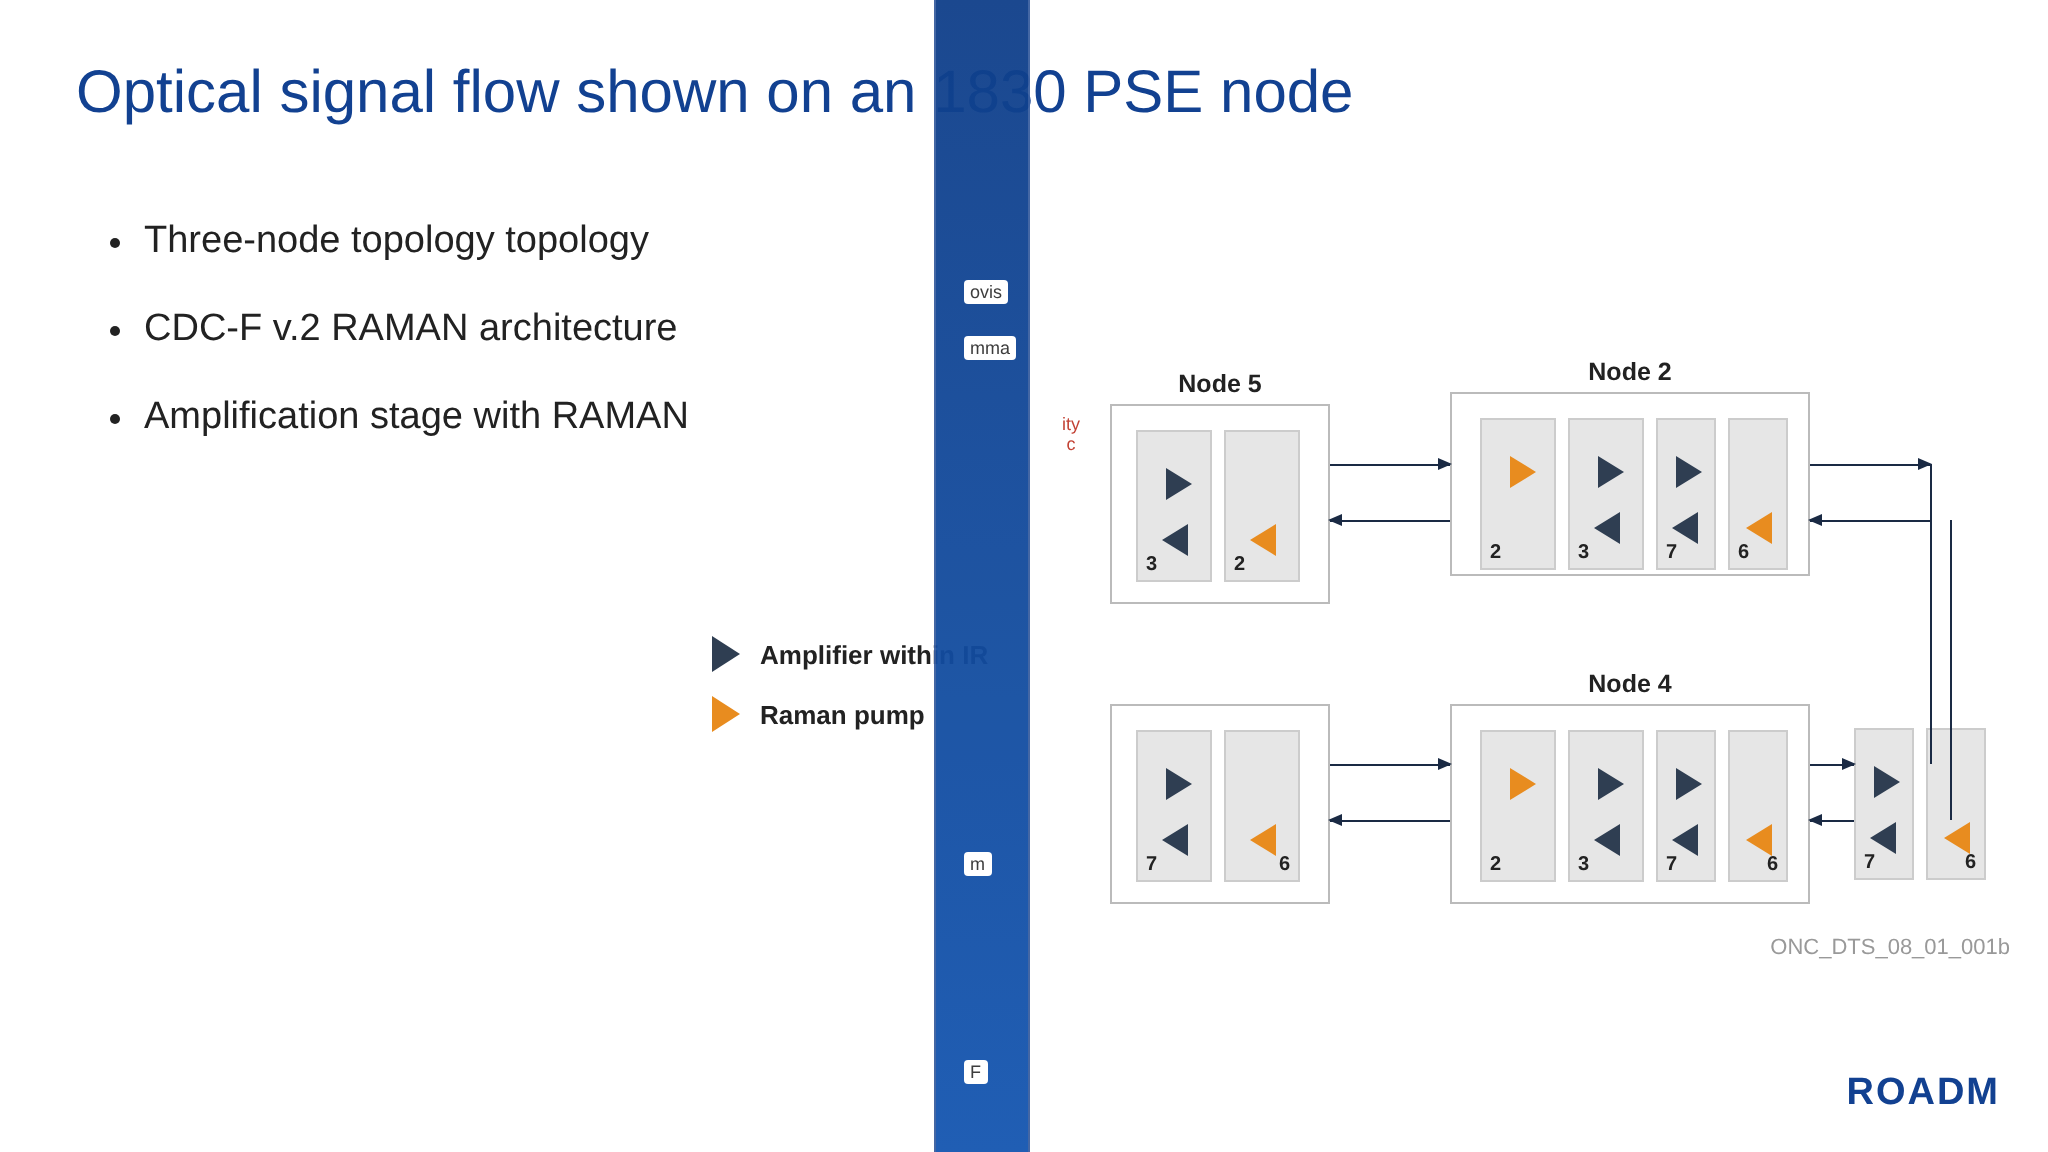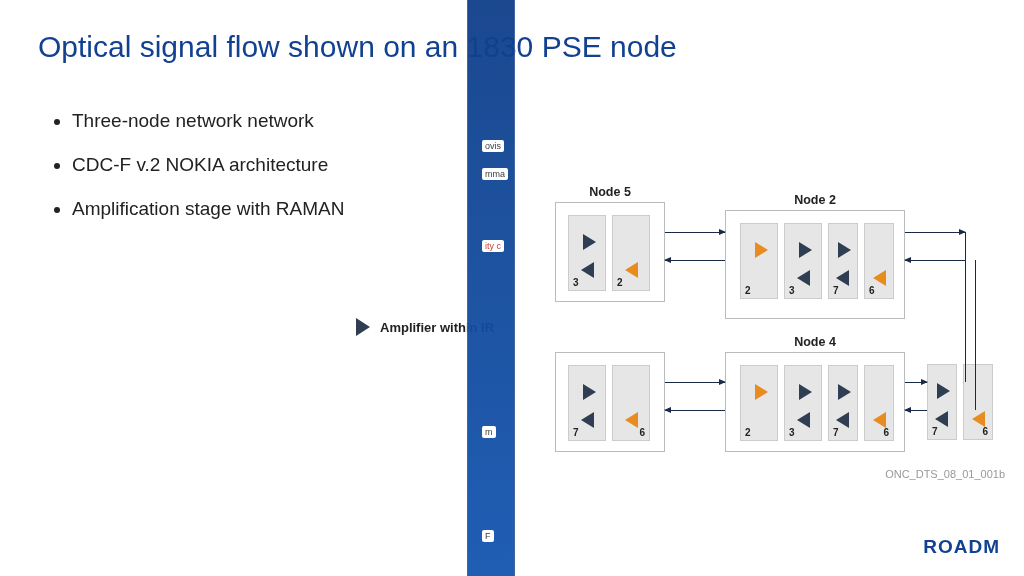--- a/index.html
+++ b/index.html
@@ -65,48 +65,52 @@
     font-weight: 800; color: #124191; letter-spacing: 1px;
     font-size: 19px;
   }
 </style>
 </head>
 <body>
 
 <div class="title">Optical signal flow shown on an 1830 PSE node</div>
 
 <ul class="bullets">
-  <li>Three-node network network</li>
-  <li>CDC-F v.2 NOKIA architecture</li>
+  <li>Three-node topology topology</li>
+  <li>CDC-F v.2 RAMAN architecture</li>
   <li>Amplification stage with RAMAN</li>
 </ul>
 
 <div class="legend">
   <div class="row">
     <div class="tri right-dark"></div>
     <span>Amplifier within IR</span>
   </div>
+  <div class="row">
+    <div class="tri right-orange"></div>
+    <span>Raman pump</span>
+  </div>
 </div>
 
 <div class="diagram">
 
   <div class="node" style="left:10px; top:10px; width:110px; height:100px;">
     <div class="node-label">Node 5</div>
     <div class="slot" style="left:12px; top:12px; width:38px; height:76px;">
       <span class="num">3</span>
       <div class="amp right-dark" style="left:14px; top:18px;"></div>
       <div class="amp left-dark" style="left:12px; top:46px;"></div>
     </div>
     <div class="slot" style="left:56px; top:12px; width:38px; height:76px;">
       <span class="num">2</span>
       <div class="amp left-orange" style="left:12px; top:46px;"></div>
     </div>
   </div>
 
-  <div class="node" style="left:180px; top:18px; width:180px; height:109px;">
+  <div class="node" style="left:180px; top:4px; width:180px; height:92px;">
     <div class="node-label">Node 2</div>
     <div class="slot" style="left:14px; top:12px; width:38px; height:76px;">
       <span class="num">2</span>
       <div class="amp right-orange" style="left:14px; top:18px;"></div>
     </div>
     <div class="slot" style="left:58px; top:12px; width:38px; height:76px;">
       <span class="num">3</span>
       <div class="amp right-dark" style="left:14px; top:18px;"></div>
       <div class="amp left-dark" style="left:12px; top:46px;"></div>
     </div>
@@ -180,18 +184,18 @@
   <div class="link left" style="left:120px; top:218px; width:60px;"></div>
   <div class="link" style="left:360px; top:190px; width:22px;"></div>
   <div class="link left" style="left:360px; top:218px; width:22px;"></div>
 
   <div class="figref">ONC_DTS_08_01_001b</div>
 </div>
 
 <div class="center-strip">
   <div class="chip" style="top:140px;">ovis</div>
   <div class="chip" style="top:168px;">mma</div>
-  <div class="chip" style="top:240px; color:#c0392b;">ity c</div>
+  <div class="chip" style="top:206px; color:#c0392b;margin-left:46px;">ity c</div>
   <div class="chip" style="top:426px;">m</div>
   <div class="chip" style="top:530px;">F</div>
 </div>
 
 <div class="brand">ROADM</div>
 
 </body></html>

